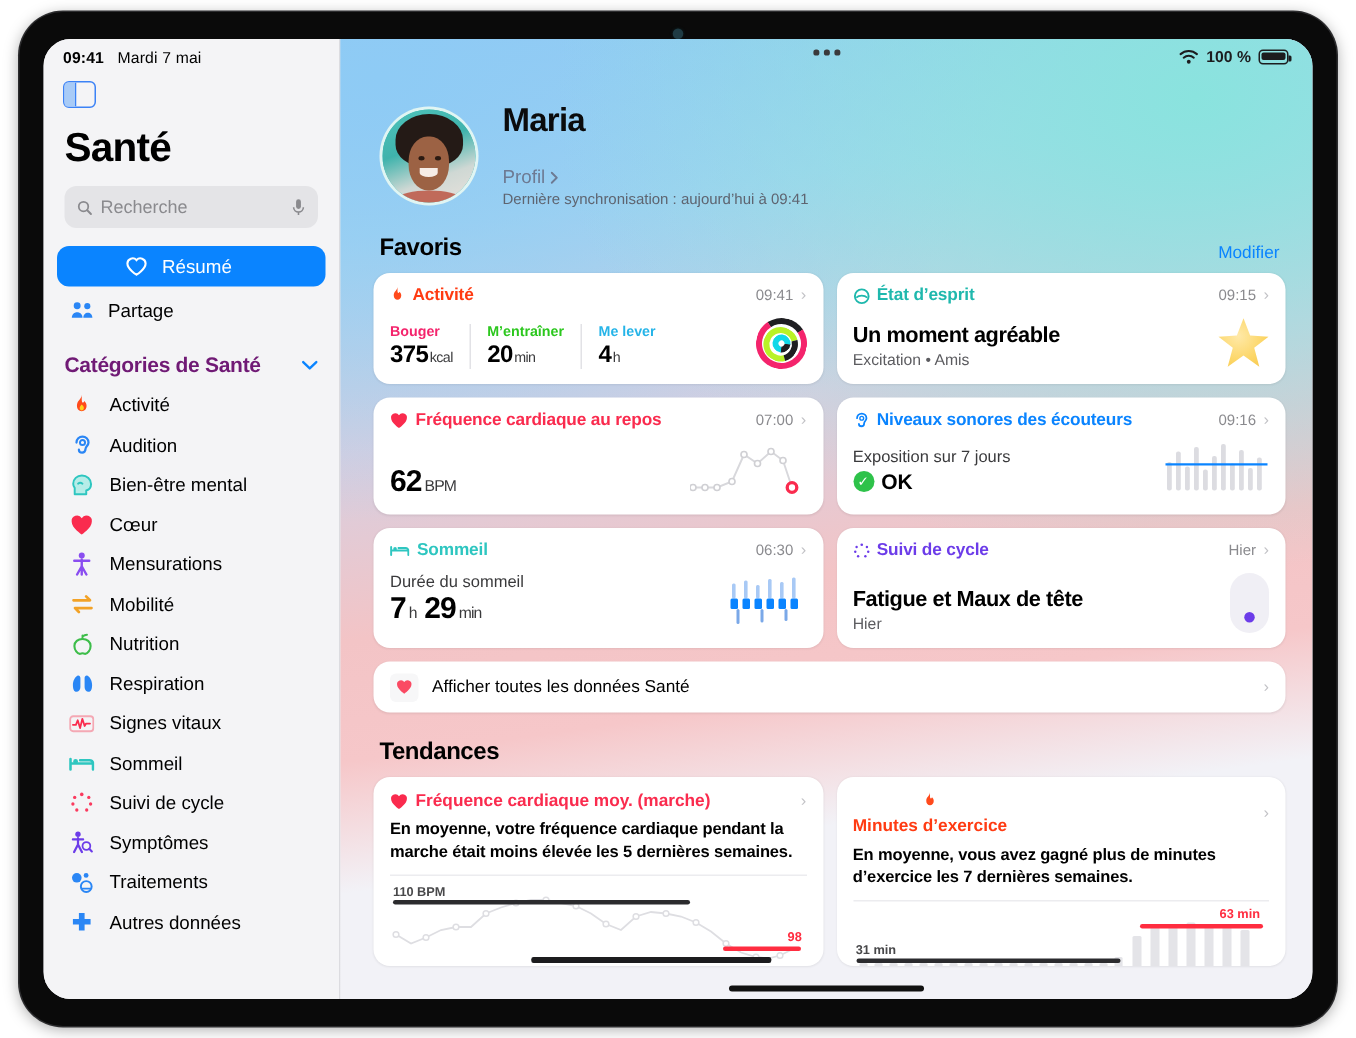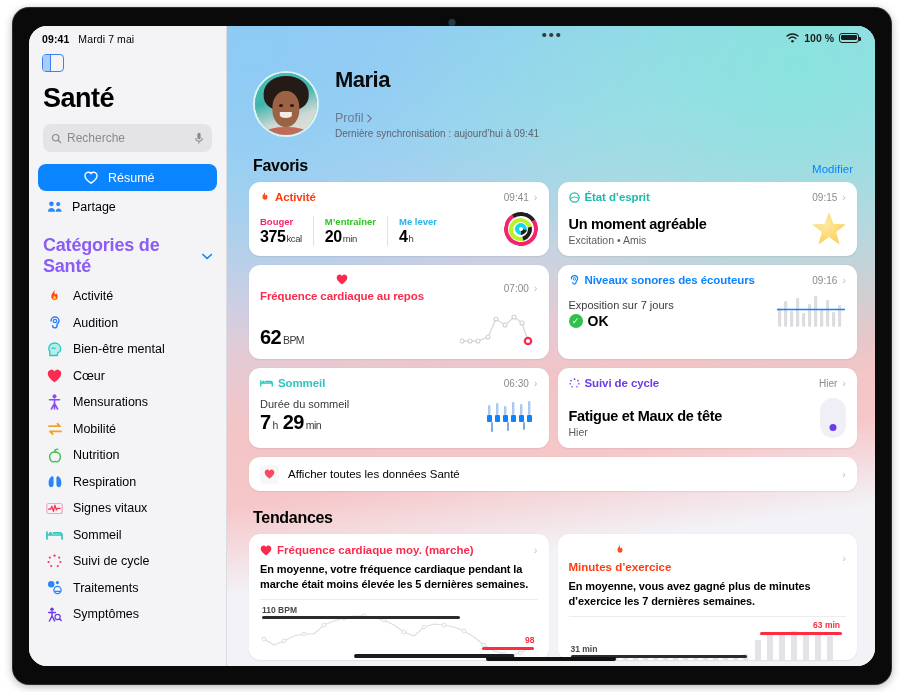--- a/index.html
+++ b/index.html
@@ -9,21 +9,21 @@
     font-family: "Liberation Sans", sans-serif;
     overflow: hidden;
   }
 
   
   #device-frame {
     position: absolute;
     left: 13px; top: 8px;
     width: 878px; height: 676px;
     background: #0a0a0a;
-    border-radius: 16px;
+    border-radius: 29px;
     box-shadow: 0 0 0 1px #2c2c2e, 0 2px 10px rgba(0,0,0,.35);
   }
   #screen {
     position: absolute;
     left: 16px; top: 18px;
     width: 846px; height: 640px;
     border-radius: 18px;
     overflow: hidden;
     background: #f2f2f7;
     display: flex;
@@ -93,21 +93,21 @@
     font-size: 12.5px;
     color: #000;
     margin-bottom: 2px;
     cursor: pointer;
   }
   .sb-item.active { background: #0a84ff; color: #fff; padding-left: 44px; }
   .sb-section {
     display: flex; align-items: center; justify-content: space-between;
     padding: 13px 14px 6px 14px;
   }
-  .sb-section span.t { font-size: 18px; font-weight: bold; color: #8b5cf6; letter-spacing: -.2px; }
+  .sb-section span.t { font-size: 14px; font-weight: bold; color: #701a75; letter-spacing: -.2px; }
   .sb-cats { padding: 0 9px; }
   .sb-cat {
     display: flex; align-items: center; gap: 10px;
     height: 26.5px;
     padding: 0 8px;
     font-size: 12.5px; color: #000;
     cursor: pointer;
   }
   .sb-ico { width: 17px; height: 17px; display:flex; align-items:center; justify-content:center; flex:0 0 17px; }
 
@@ -410,39 +410,47 @@
                   <circle cx="4.2" cy="12" r="1.1"></circle>
                   <circle cx="1.6" cy="8" r="1.1"></circle>
                   <circle cx="2.8" cy="3.6" r="1.1"></circle>
                 </g>
               </svg>
             </span>
           <span>Suivi de cycle</span>
         </div>
         <div class="sb-cat">
           <span class="sb-ico">
+              <svg width="15" height="15" viewBox="0 0 15 15">
+                <circle cx="5" cy="2.2" r="1.8" fill="#6c3ce9"></circle>
+                <path d="M1.6 5.6h6.8M5 4.8v5.2M5 9 2.4 14M5 9l2.6 5" stroke="#6c3ce9" stroke-width="1.5" fill="none" stroke-linecap="round"></path>
+                <circle cx="10.6" cy="10" r="2.6" fill="none" stroke="#6c3ce9" stroke-width="1.2"></circle>
+                <line x1="12.5" y1="11.9" x2="14.2" y2="13.6" stroke="#6c3ce9" stroke-width="1.4" stroke-linecap="round"></line>
+              </svg>
+            </span>
+          <span>Symptômes</span>
+        </div>
+        <div class="sb-cat">
+          <span class="sb-ico">
               <svg width="16" height="15" viewBox="0 0 16 15">
                 <circle cx="4.2" cy="4.2" r="3.2" fill="#2a86f5"></circle>
                 <circle cx="10.4" cy="2.6" r="1.6" fill="#2a86f5"></circle>
                 <circle cx="10.5" cy="10" r="3.6" fill="none" stroke="#2a86f5" stroke-width="1.3"></circle>
                 <line x1="7.4" y1="11.4" x2="13.6" y2="11.4" stroke="#2a86f5" stroke-width="1.3"></line>
               </svg>
             </span>
           <span>Traitements</span>
         </div>
         <div class="sb-cat">
           <span class="sb-ico">
               <svg width="15" height="15" viewBox="0 0 15 15">
-                <circle cx="5" cy="2.2" r="1.8" fill="#6c3ce9"></circle>
-                <path d="M1.6 5.6h6.8M5 4.8v5.2M5 9 2.4 14M5 9l2.6 5" stroke="#6c3ce9" stroke-width="1.5" fill="none" stroke-linecap="round"></path>
-                <circle cx="10.6" cy="10" r="2.6" fill="none" stroke="#6c3ce9" stroke-width="1.2"></circle>
-                <line x1="12.5" y1="11.9" x2="14.2" y2="13.6" stroke="#6c3ce9" stroke-width="1.4" stroke-linecap="round"></line>
-              </svg>
-            </span>
-          <span>Symptômes</span>
+                <path d="M5.6 1.6h3.8v4h4v3.8h-4v4H5.6v-4h-4V5.6h4z" fill="#2a86f5"></path>
+              </svg>
+            </span>
+          <span>Autres données</span>
         </div>
       </div>
     </aside>
 
     <main id="main">
       <div class="m-status">
         <div class="dots">
             <i></i>
             <i></i>
             <i></i>
@@ -545,21 +553,21 @@
                 <div class="sub-line">Excitation • Amis</div>
               </div>
               <div class="mood">
                   <div class="star"></div>
                 </div>
             </div>
           </div>
 
           <div class="card">
             <div class="card-head">
-              <div class="card-title" style="color:#fa2b4e;flex-direction:column;">
+              <div class="card-title" style="color:#fa2b4e;">
                 <svg width="12" height="11" viewBox="0 0 16 15">
                     <path d="M8 14.2S.8 9.6.8 5.1A3.9 3.9 0 0 1 8 2.6 3.9 3.9 0 0 1 15.2 5.1C15.2 9.6 8 14.2 8 14.2z" fill="#fa2b4e"></path>
                   </svg>
                 <span>Fréquence cardiaque au repos</span>
               </div>
               <div class="card-meta">
                 <span>07:00</span>
                 <span class="chev">›</span>
               </div>
             </div>

